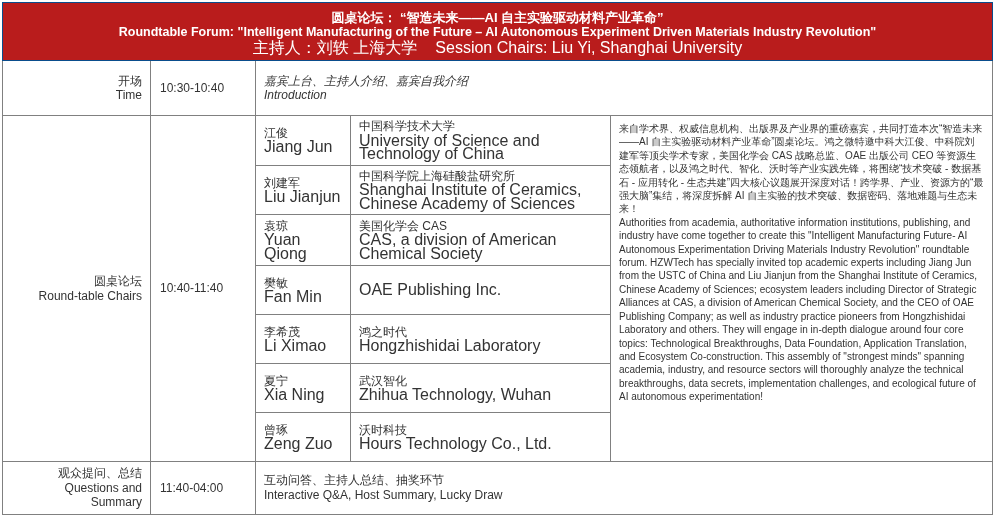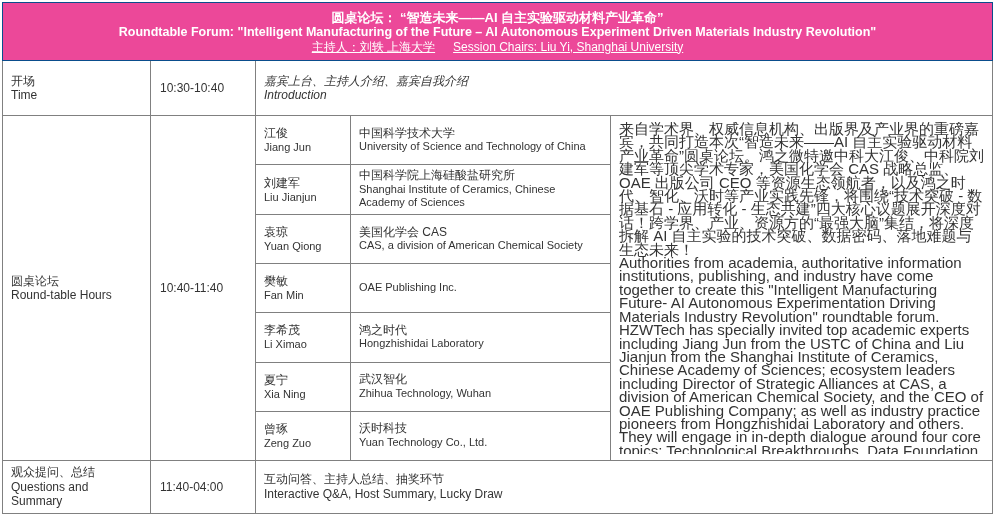--- a/index.html
+++ b/index.html
@@ -27,59 +27,59 @@
   td.hdr {
     background:#0a4d8c;
     border-color:#0a4d8c;
     color:#ffffff;
     text-align:center;
     height:58px;
     padding:6px 4px 5px;
   }
   .hl1 { font-size:13px;   font-weight:bold; line-height:15px; }
   .hl2 { font-size:12.5px; font-weight:bold; line-height:15px; }
-  .hl3 { font-size:12px;   line-height:15px;text-decoration:underline; }
+  .hl3 { font-size:16px;   line-height:15px; }
   .hl3 .chair-en { margin-left:18px; }
 
   tr.opening { height:55px; }
   tr.speaker { height:49px; }
   tr.qa      { height:46px; }
 
-  .two-line div { line-height:14.5px; }
+  .two-line div { line-height:14.5px;text-align:right; }
   td.time-cell { padding-left:9px;margin-left:16px; }
   td.name-cell { line-height:14px; }
   td.org-cell  { line-height:13.5px; }
-  td.org-cell .en, td.name-cell .en { font-size:11px; }
+  td.org-cell .en, td.name-cell .en { font-size:16px; }
   .en { font-size:11.5px; }
 
   td.desc-cell { vertical-align:top; padding:6px 8px; }
   .desc-inner {
     height:332px; overflow:hidden;
-    font-size:15px; line-height:13.4px;
+    font-size:10px; line-height:13.4px;
     text-align:left;
   }
   td.qa-cell { text-align:left; }
   td.intro-cell div { line-height:14.5px;font-style:italic; }
 </style>
 </head>
 <body>
 
 <div class="page">
   <table class="sched">
     <colgroup>
       <col style="width:148px">
         <col style="width:105px">
         <col style="width:95px">
         <col style="width:260px">
         <col style="width:382px">
     </colgroup>
 
     <tbody>
         <tr>
-      <td colspan="5" class="hdr" style="background: #ec4899; border-color: rgb(10, 77, 140);">
+      <td colspan="5" class="hdr" style="background: #b91c1c; border-color: rgb(10, 77, 140);">
         <div class="hl1">圆桌论坛： “智造未来——AI 自主实验驱动材料产业革命”</div>
         <div class="hl2">Roundtable Forum: "Intelligent Manufacturing of the Future – AI Autonomous Experiment Driven Materials Industry Revolution"</div>
         <div class="hl3">
           <span class="chair-zh">主持人：刘轶  上海大学</span><span class="chair-en">Session Chairs: Liu Yi, Shanghai University</span>
         </div>
       </td>
     </tr>
 
     <tr class="opening">
       <td class="two-line">
@@ -89,21 +89,21 @@
       <td class="time-cell">10:30-10:40</td>
       <td colspan="3" class="intro-cell">
         <div>嘉宾上台、主持人介绍、嘉宾自我介绍</div>
         <div>Introduction</div>
       </td>
     </tr>
 
     <tr class="speaker">
       <td rowspan="7" class="two-line">
         <div>圆桌论坛</div>
-        <div>Round-table Hours</div>
+        <div>Round-table Chairs</div>
       </td>
       <td rowspan="7" class="time-cell">10:40-11:40</td>
       <td class="name-cell">
         <div>江俊</div>
         <div class="en">Jiang Jun</div>
       </td>
       <td class="org-cell">
         <div>中国科学技术大学</div>
         <div class="en">University of Science and Technology of China</div>
       </td>
@@ -170,21 +170,21 @@
       </td>
     </tr>
 
     <tr class="speaker">
       <td class="name-cell">
         <div>曾琢</div>
         <div class="en">Zeng Zuo</div>
       </td>
       <td class="org-cell">
         <div>沃时科技</div>
-        <div class="en">Yuan Technology Co., Ltd.</div>
+        <div class="en">Hours Technology Co., Ltd.</div>
       </td>
     </tr>
 
     <tr class="qa">
       <td class="two-line">
         <div>观众提问、总结</div>
         <div>Questions and Summary</div>
       </td>
       <td class="time-cell">11:40-04:00</td>
       <td colspan="3" class="qa-cell">

